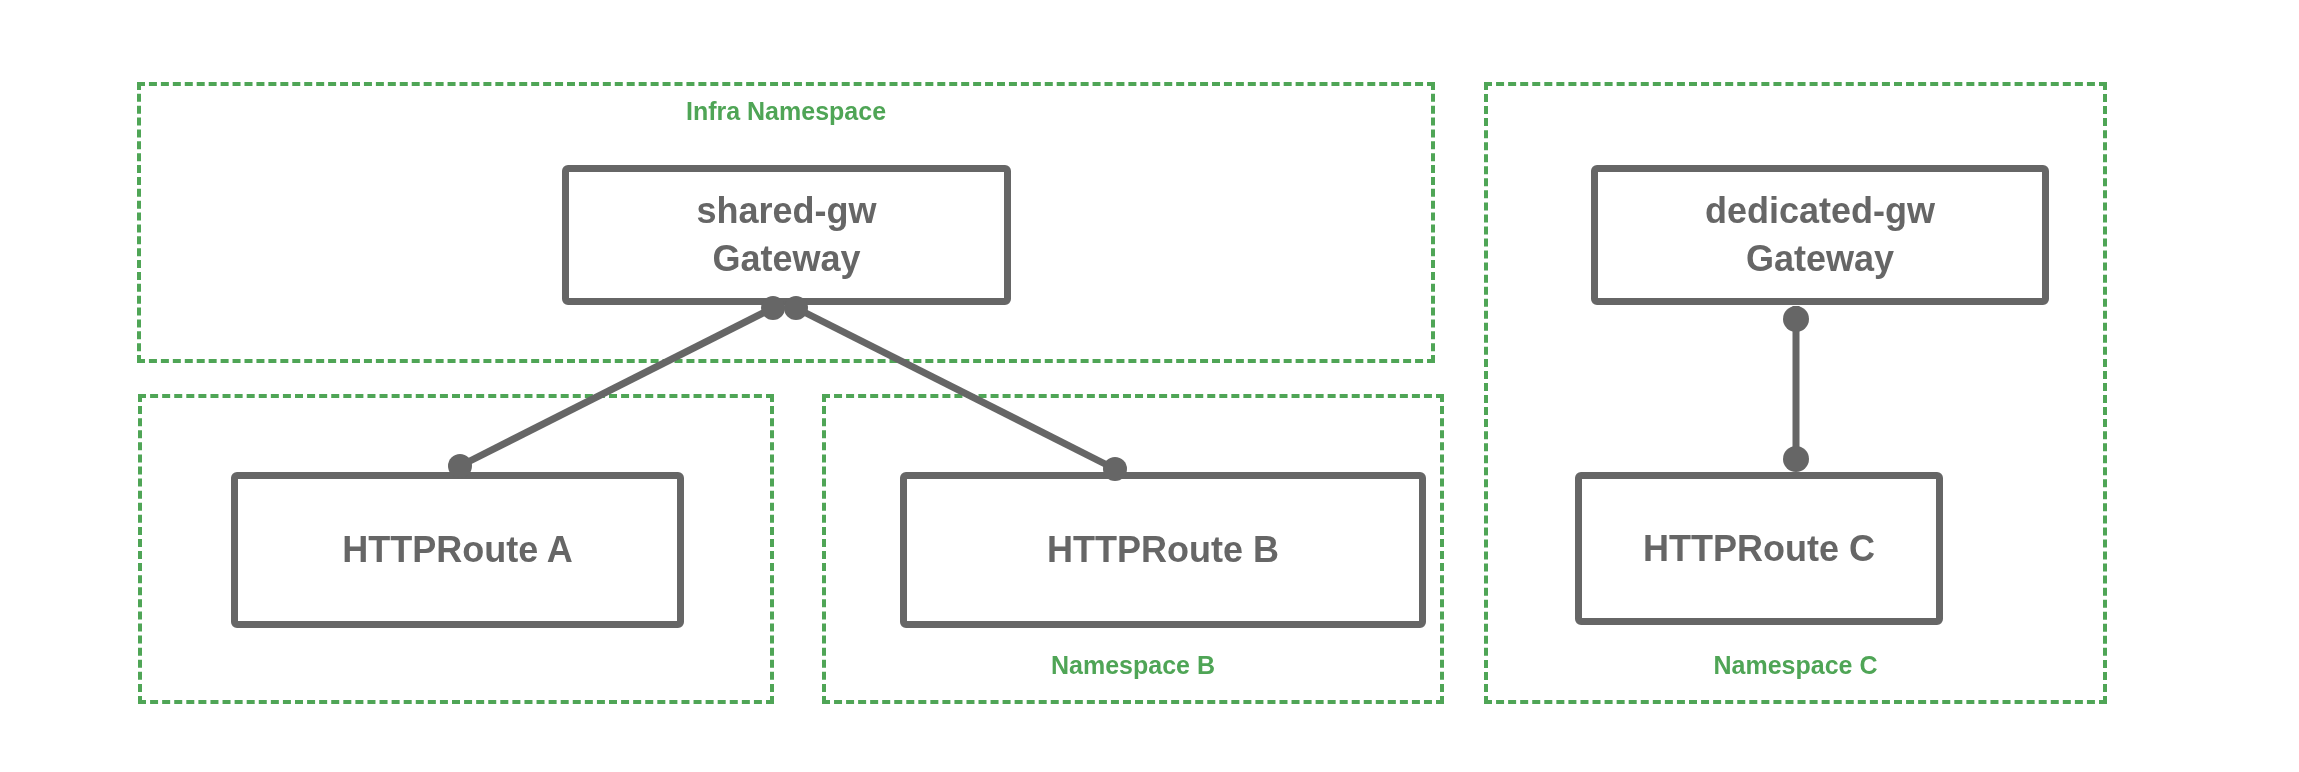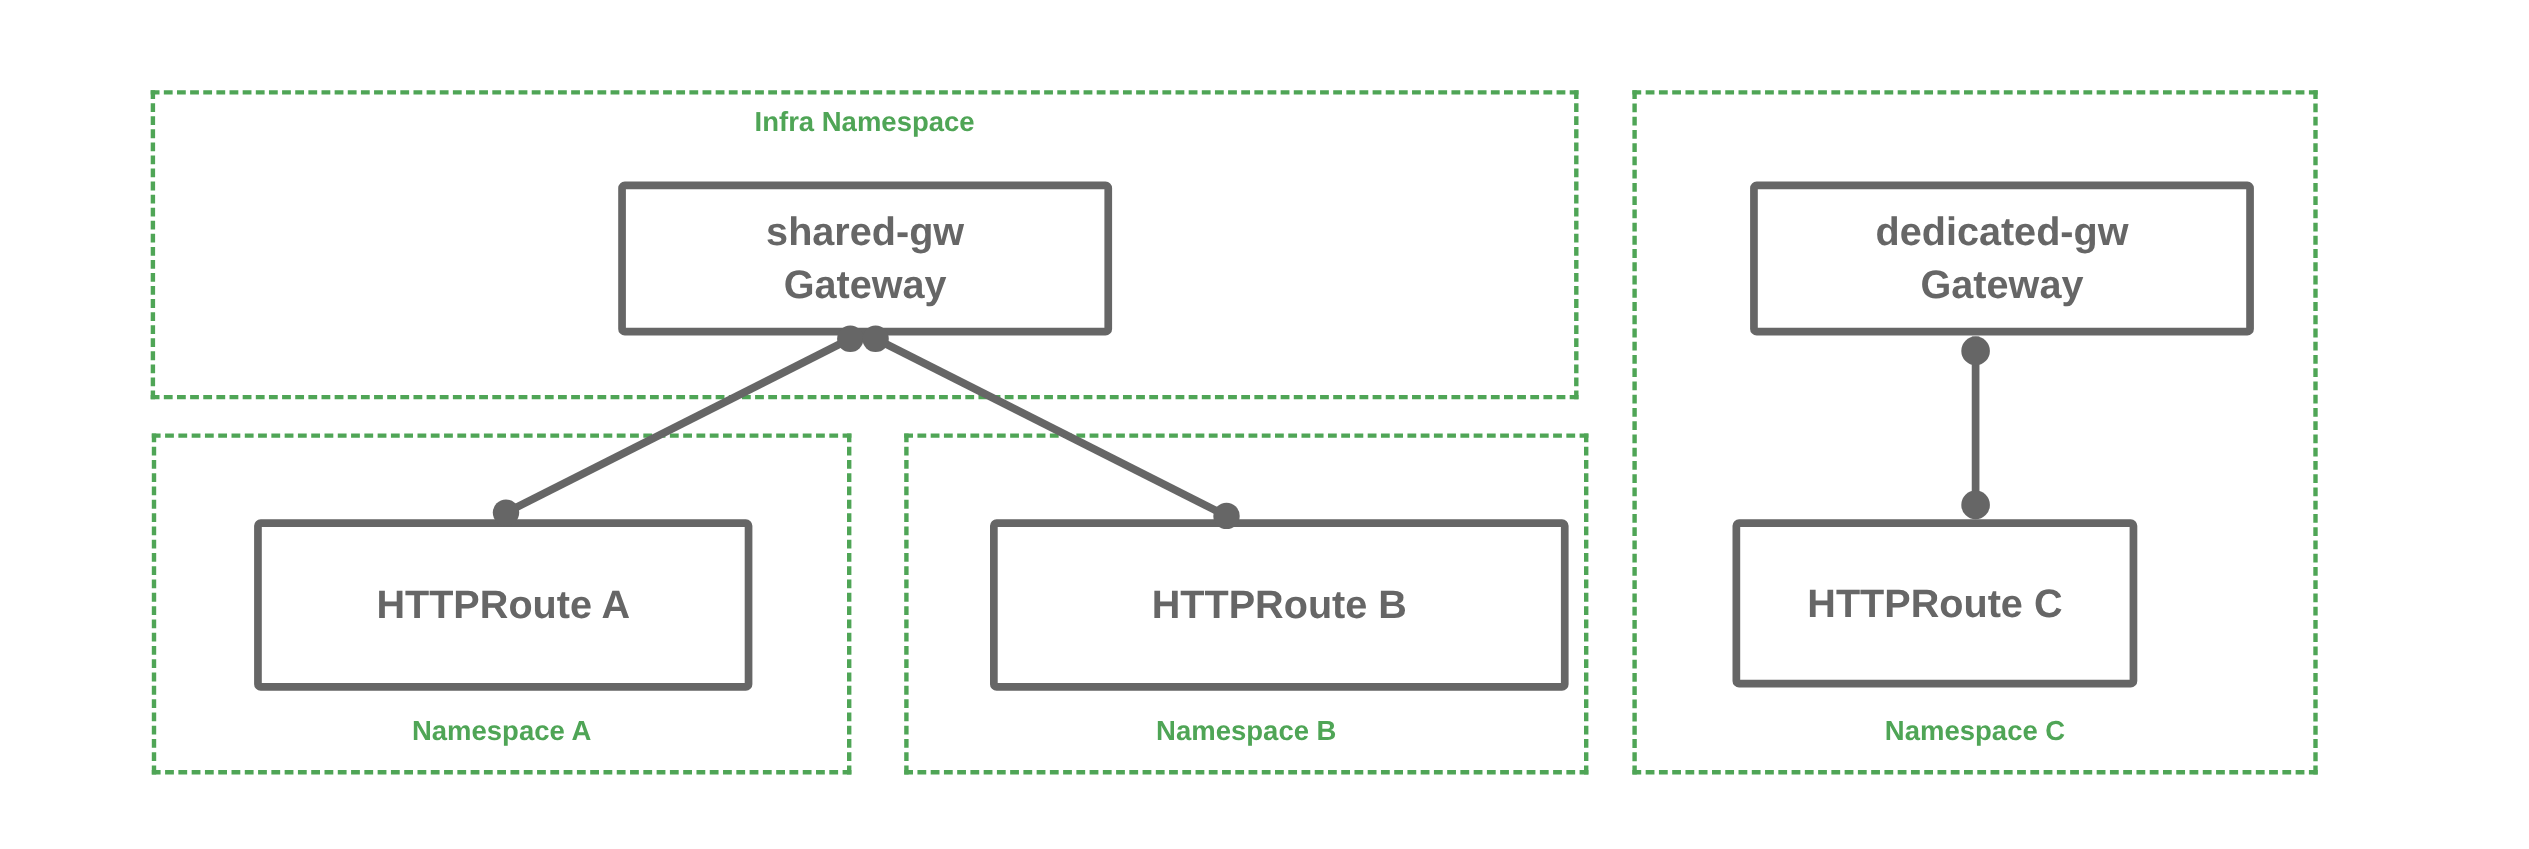--- a/index.html
+++ b/index.html
@@ -59,21 +59,20 @@
 <body>
 
 <div class="canvas">
 
   <div class="ns-box" style="left:137px; top:82px; width:1298px; height:281px;"></div>
   <div class="ns-box" style="left:138px; top:394px; width:636px; height:310px;"></div>
   <div class="ns-box" style="left:822px; top:394px; width:622px; height:310px;"></div>
   <div class="ns-box" style="left:1484px; top:82px; width:623px; height:622px;"></div>
 
   <div class="ns-label" style="left:137px; top:88px; width:1298px;">Infra Namespace</div>
-  <div class="ns-label" style="left:138px; top:642px; width:636px;">Namespace A</div>
   <div class="ns-label" style="left:1484px; top:642px; width:623px;">Namespace C</div>
   <div class="ns-label" style="left:822px; top:642px; width:622px;">Namespace B</div>
 
   <div class="node" style="left:562px; top:165px; width:449px; height:140px;">
     <span>shared-gw</span>
     <span>Gateway</span>
   </div>
   <div class="node" style="left:1572px; top:165px; width:458px; height:140px;margin-left:19px;">
     <span>dedicated-gw</span>
     <span>Gateway</span>

